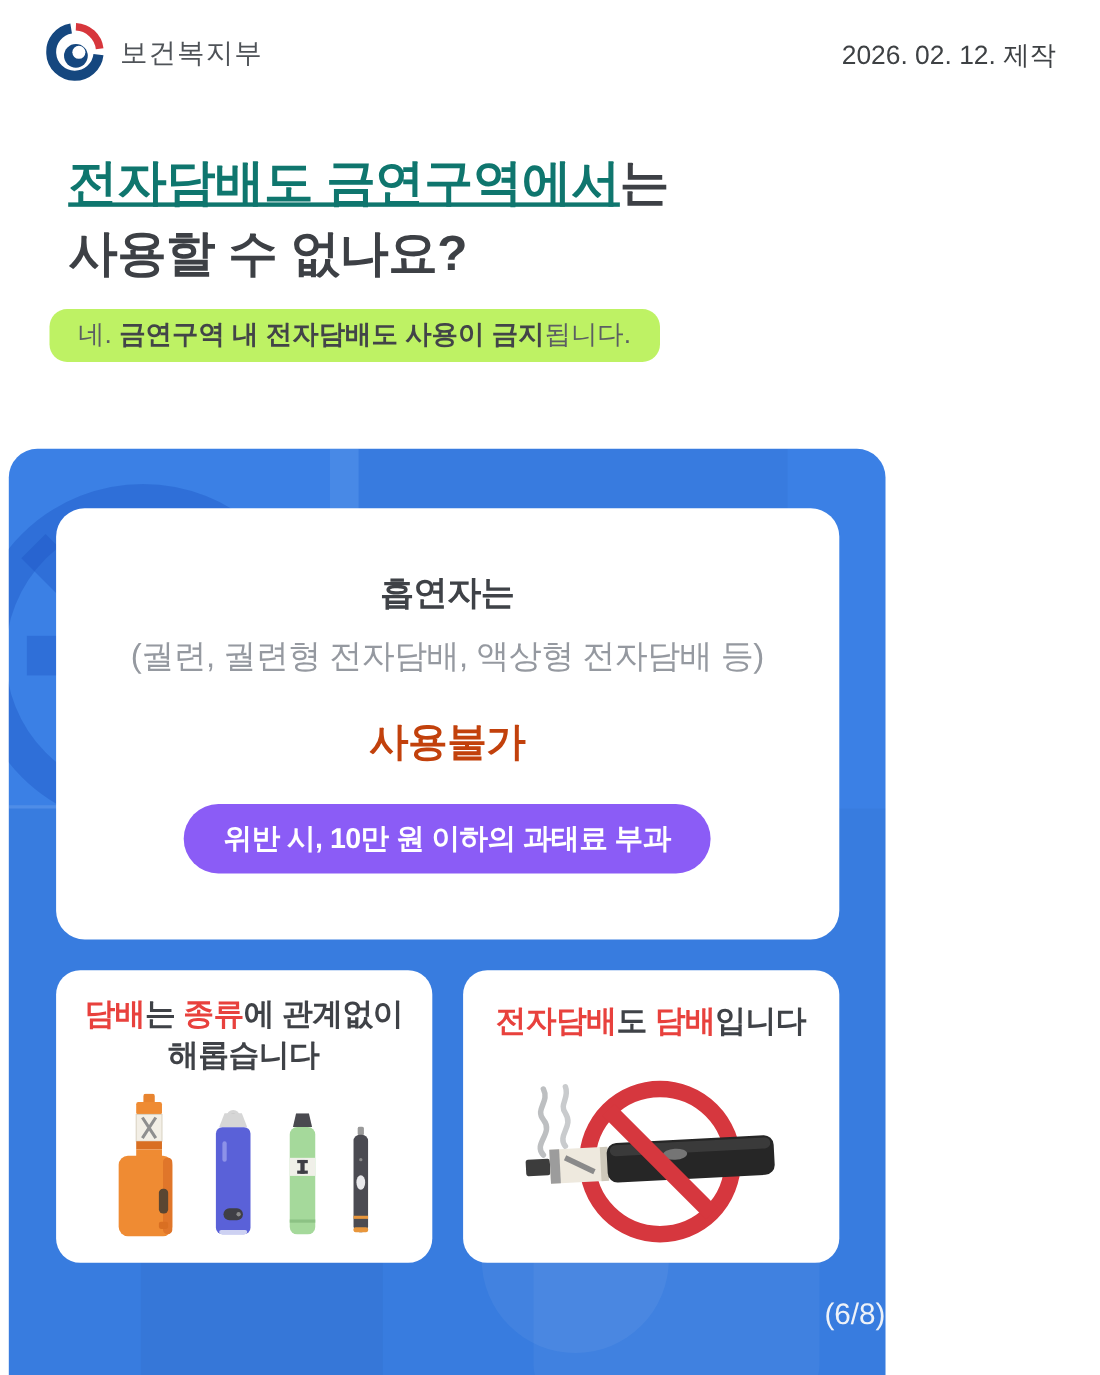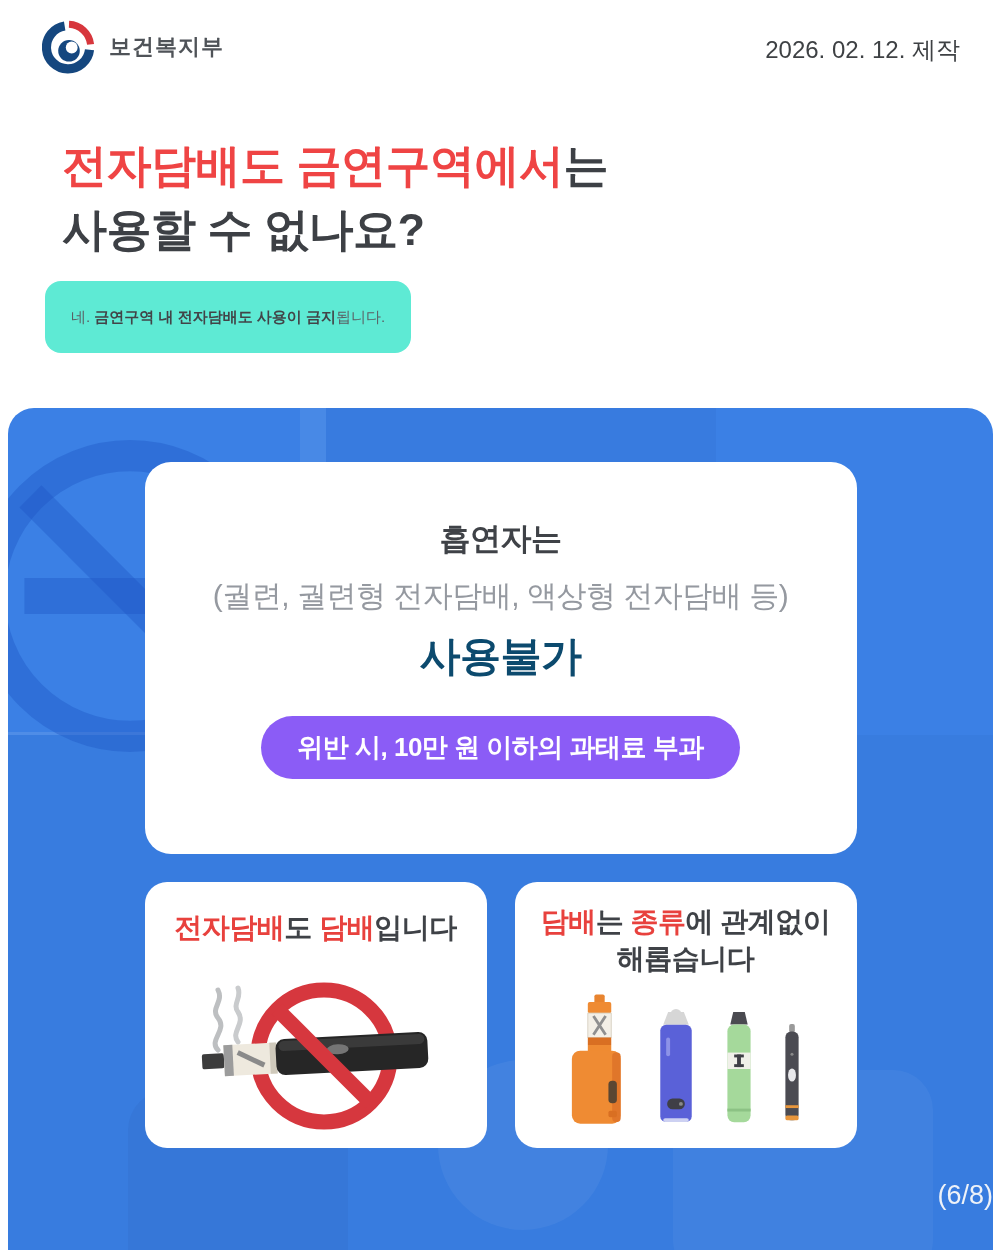--- a/index.html
+++ b/index.html
@@ -4,56 +4,56 @@
 <style>
   html,body{margin:0;padding:0;}
   body{
     width:1000px;height:1250px;position:relative;overflow:hidden;
     background:#ffffff;
     font-family:"Liberation Sans","DejaVu Sans",sans-serif;
     -webkit-font-smoothing:antialiased;
   }
   
   .header-org{position:absolute;left:42px;top:20px;display:flex;align-items:center;gap:13px;}
-  .org-name{font-size:22px;font-weight:700;color:#4f5358;letter-spacing:1px;}
+  .org-name{font-size:25px;font-weight:400;color:#4f5358;letter-spacing:1px;}
   .header-date{position:absolute;right:40px;top:34px;font-size:24px;color:#3e4144;margin-left:16px;}
   
   .title{position:absolute;left:62px;top:134px;font-size:45px;font-weight:800;line-height:1.42;color:#3d4045;letter-spacing:-0.5px;}
-  .title .hl{color:#ef4444;}
+  .title .hl{color:#0f766e;text-decoration:underline;}
   
   .answer{
     position:absolute;left:45px;top:281px;height:48px;line-height:48px;
-    background:#5eead4;border-radius:16px;padding:12px 26px;
-    font-size:15px;color:#5b5e63;white-space:nowrap;
+    background:#bef264;border-radius:16px;padding:0 26px;
+    font-size:24px;color:#5b5e63;white-space:nowrap;
   }
   .answer .b{font-weight:700;color:#424448;}
   
   .panel{
-    position:absolute;left:8px;top:408px;width:985px;height:842px;
+    position:absolute;left:8px;top:408px;width:797px;height:842px;
     background:#3b80e5;border-radius:26px 26px 0 0;overflow:hidden;
   }
   .tex{position:absolute;pointer-events:none;}
   .tex1{left:292px;top:0;width:26px;height:330px;background:rgba(255,255,255,0.07);}
   .tex2{left:318px;top:0;width:390px;height:330px;background:rgba(10,30,90,0.045);}
   .tex3{left:0;top:324px;width:420px;height:3px;background:rgba(255,255,255,0.10);}
   .tex4{left:0;top:327px;width:985px;height:515px;background:rgba(8,25,80,0.035);}
   .tex5{left:430px;bottom:20px;width:170px;height:170px;border-radius:50%;background:rgba(255,255,255,0.05);}
   .tex6{left:120px;bottom:-40px;width:220px;height:200px;border-radius:40px;background:rgba(12,30,95,0.05);}
   .tex7{right:60px;bottom:-30px;width:260px;height:210px;border-radius:40px;background:rgba(255,255,255,0.045);}
   .watermark{position:absolute;left:-58px;top:8px;width:360px;height:360px;}
   
   .main-card{
     position:relative;margin:54px auto 0;width:712px;height:392px;
     background:#ffffff;border-radius:26px;text-align:center;
   }
   .mc-line1{padding-top:56px;font-size:31px;font-weight:800;color:#3f4247;letter-spacing:-0.5px;}
   .mc-line2{margin-top:10px;font-size:31px;font-weight:800;color:#3f4247;letter-spacing:-0.5px;}
   .red{color:#e8413d;}
   .mc-sub{margin-top:16px;font-size:30px;font-weight:500;color:#9599a0;letter-spacing:-0.5px;}
-  .mc-emph{margin-top:12px;font-size:41px;font-weight:800;color:#0c4a6e;letter-spacing:-0.5px;}
+  .mc-emph{margin-top:33px;font-size:36px;font-weight:800;color:#c2410c;letter-spacing:-0.5px;}
   .mc-pill{
     display:inline-block;margin-top:32px;background:#8b5cf6;color:#ffffff;
     font-size:26px;font-weight:700;padding:14px 36px;border-radius:999px;
     letter-spacing:-0.5px;white-space:nowrap;
   }
   
   .cards-row{margin:28px auto 0;width:712px;display:flex;gap:28px;}
   .sub-card{width:342px;height:266px;background:#ffffff;border-radius:22px;text-align:center;position:relative;overflow:hidden;}
   .sc-title{margin-top:28px;font-size:28px;font-weight:800;color:#3f4247;line-height:1.32;letter-spacing:-0.5px;}
   .sc-title.tight{margin-top:22px;}
@@ -106,42 +106,20 @@
   <div class="main-card">
     <div class="mc-line1">흡연자는</div>
     <div class="mc-sub">(궐련, 궐련형 전자담배, 액상형 전자담배 등)</div>
     <div class="mc-emph">사용불가</div>
     <div><span class="mc-pill">위반 시, 10만 원 이하의 과태료 부과</span></div>
   </div>
 
   <div class="cards-row">
 
     <div class="sub-card">
-      <div class="sc-title">
-        <span class="red">전자담배</span><span>도 </span><span class="red">담배</span><span>입니다</span>
-      </div>
-      <svg class="left-icon" width="300" height="182" viewBox="0 0 300 182">
-        <path d="M52 92 C42 82 62 72 52 60 C44 50 58 44 52 32" stroke="#bdbfc1" stroke-width="5" fill="none" stroke-linecap="round"></path>
-        <path d="M72 84 C64 74 80 66 72 54 C66 46 76 40 72 30" stroke="#c9cbcd" stroke-width="5" fill="none" stroke-linecap="round"></path>
-        <circle cx="158" cy="98" r="66" fill="none" stroke="#d6373e" stroke-width="15"></circle>
-        <g transform="rotate(-3 158 98)">
-          <rect x="36" y="90" width="22" height="15" rx="2" fill="#3c3c3c"></rect>
-          <rect x="58" y="82" width="52" height="31" fill="#eee9de"></rect>
-          <rect x="58" y="82" width="9" height="31" fill="#9c9c9c"></rect>
-          <path d="M72 90 L98 104" stroke="#8a8a8a" stroke-width="5"></path>
-          <rect x="104" y="82" width="7" height="31" fill="#cfc9bb"></rect>
-          <rect x="110" y="79" width="152" height="36" rx="9" fill="#262626"></rect>
-          <rect x="113" y="81" width="146" height="10" rx="5" fill="#3a3a3a"></rect>
-          <ellipse cx="172" cy="92" rx="11" ry="5" fill="#757575"></ellipse>
-        </g>
-        <line x1="111" y1="51" x2="205" y2="145" stroke="#d6373e" stroke-width="15"></line>
-      </svg>
-    </div>
-
-    <div class="sub-card">
       <div class="sc-title tight">
         <span class="red">담배</span><span>는 </span><span class="red">종류</span><span>에 관계없이</span><br>
         <span>해롭습니다</span>
       </div>
       <div class="devices">
         <svg width="60" height="132" viewBox="0 0 64 140">
           <rect x="26" y="0" width="11" height="10" rx="2" fill="#e8842f"></rect>
           <rect x="19" y="8" width="25" height="12" rx="2" fill="#ef8b33"></rect>
           <rect x="19" y="20" width="25" height="26" fill="#f3efe6" stroke="#d9d2c2" stroke-width="1"></rect>
           <path d="M25 23 L38 43 M38 23 L25 43" stroke="#8f8f8f" stroke-width="3"></path>
@@ -175,16 +153,38 @@
           <rect x="7" y="0" width="6" height="9" rx="2" fill="#9a9a9a"></rect>
           <rect x="3" y="8" width="14" height="94" rx="6" fill="#4b4b52"></rect>
           <circle cx="10" cy="32" r="1.6" fill="#8a8a8a"></circle>
           <ellipse cx="10" cy="54" rx="4.2" ry="7" fill="#e9e9ec"></ellipse>
           <rect x="3" y="86" width="14" height="3" fill="#e8963c"></rect>
           <rect x="3" y="97" width="14" height="5" rx="2" fill="#e8963c"></rect>
         </svg>
       </div>
     </div>
 
+    <div class="sub-card">
+      <div class="sc-title">
+        <span class="red">전자담배</span><span>도 </span><span class="red">담배</span><span>입니다</span>
+      </div>
+      <svg class="left-icon" width="300" height="182" viewBox="0 0 300 182">
+        <path d="M52 92 C42 82 62 72 52 60 C44 50 58 44 52 32" stroke="#bdbfc1" stroke-width="5" fill="none" stroke-linecap="round"></path>
+        <path d="M72 84 C64 74 80 66 72 54 C66 46 76 40 72 30" stroke="#c9cbcd" stroke-width="5" fill="none" stroke-linecap="round"></path>
+        <circle cx="158" cy="98" r="66" fill="none" stroke="#d6373e" stroke-width="15"></circle>
+        <g transform="rotate(-3 158 98)">
+          <rect x="36" y="90" width="22" height="15" rx="2" fill="#3c3c3c"></rect>
+          <rect x="58" y="82" width="52" height="31" fill="#eee9de"></rect>
+          <rect x="58" y="82" width="9" height="31" fill="#9c9c9c"></rect>
+          <path d="M72 90 L98 104" stroke="#8a8a8a" stroke-width="5"></path>
+          <rect x="104" y="82" width="7" height="31" fill="#cfc9bb"></rect>
+          <rect x="110" y="79" width="152" height="36" rx="9" fill="#262626"></rect>
+          <rect x="113" y="81" width="146" height="10" rx="5" fill="#3a3a3a"></rect>
+          <ellipse cx="172" cy="92" rx="11" ry="5" fill="#757575"></ellipse>
+        </g>
+        <line x1="111" y1="51" x2="205" y2="145" stroke="#d6373e" stroke-width="15"></line>
+      </svg>
+    </div>
+
   </div>
 
   <div class="page-num">(6/8)</div>
 </div>
 
 </body></html>

